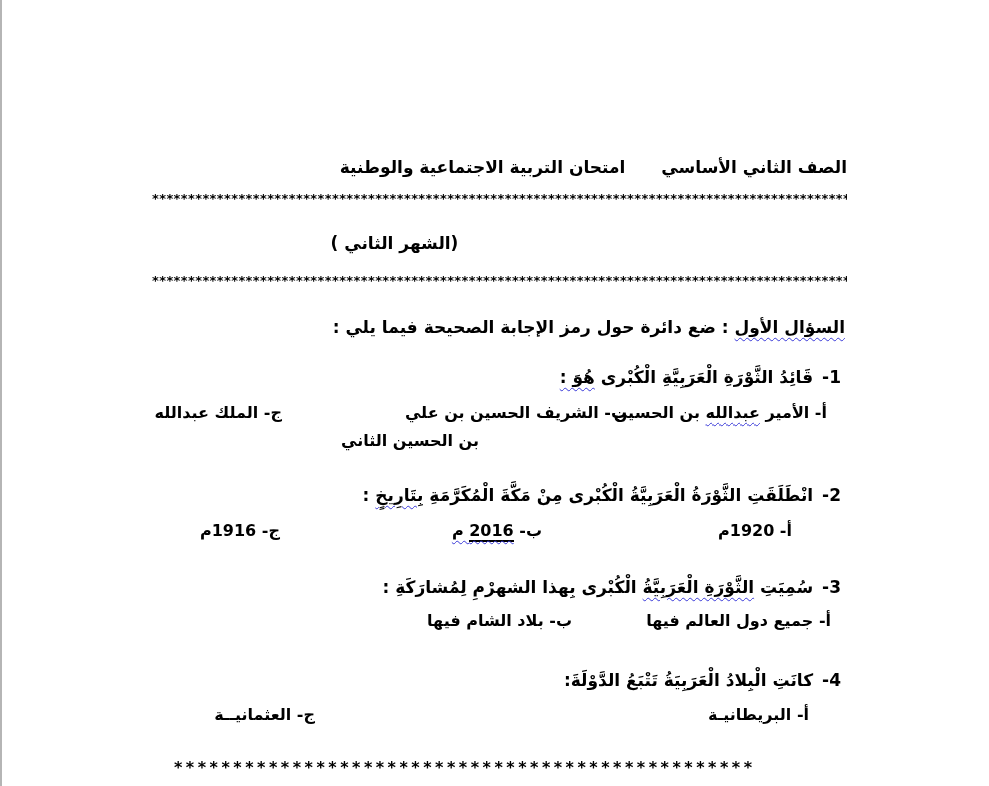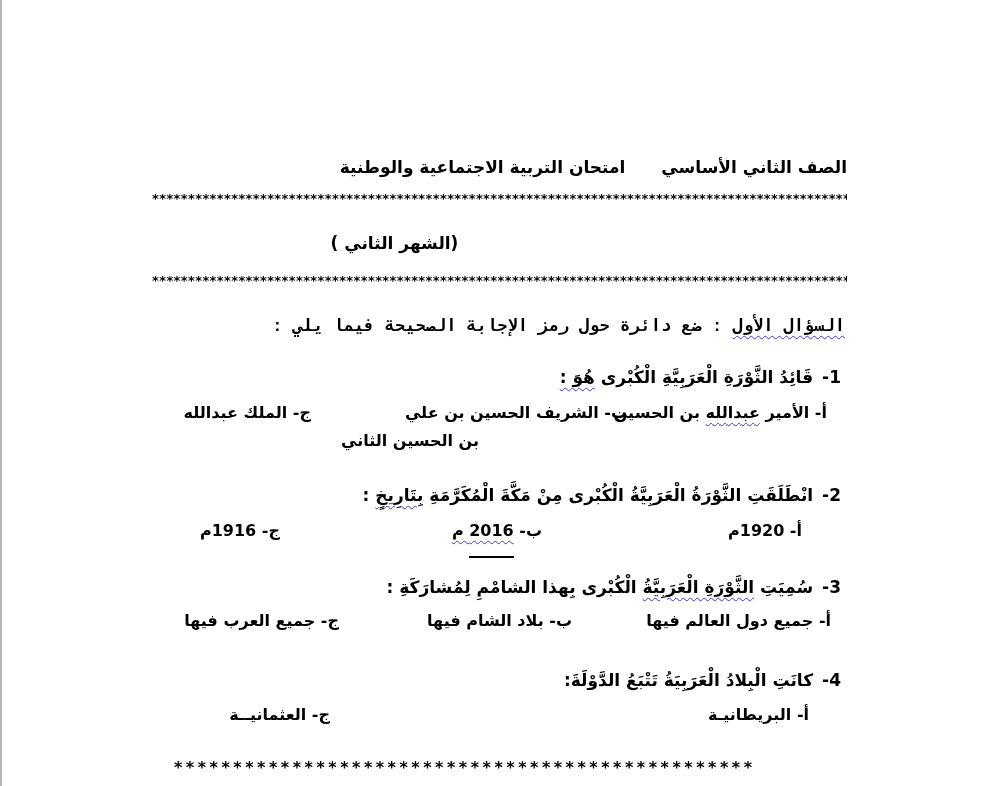--- a/index.html
+++ b/index.html
@@ -28,50 +28,50 @@
   .stars {
     direction:ltr; text-align:left;
     font-size:13px; line-height:18px; letter-spacing:0.4px;
     overflow:hidden; height:18px;
   }
   .stars-1 { top:190px; }
   .stars-2 { top:272px; }
 
   .month-line { top:226px; text-align:center; font-size:17px; transform:translateX(-105px); }
 
-  .intro-line { top:310px; padding-right:2px; box-sizing:border-box;font-family:Liberation Mono, monospace; }
+  .intro-line { top:310px; padding-right:2px; box-sizing:border-box; }
 
   .q-head { padding-right:6px; box-sizing:border-box; }
   .q1-head { top:360px; }
   .q2-head { top:478px; }
   .q3-head { top:570px; }
   .q4-head { top:663px; }
   .q-num { margin-left:9px; }
 
   .opts { position:absolute; left:150px; width:695px; height:30px; direction:rtl; font-size:16px; line-height:30px; }
   .q1-opts { top:398px; }
   .q1-wrapline { top:426px; }
   .q2-opts { top:516px; }
   .q3-opts { top:606px; }
   .q4-opts { top:700px; }
   .opt { position:absolute; top:0; white-space:nowrap; }
-  .q1-a { right:20px; }  .q1-b { right:220px; } .q1-c { right:536px;margin-left:16px; }
+  .q1-a { right:20px; }  .q1-b { right:220px; } .q1-c { right:565px;margin-left:16px; }
   .q1-cwrap { right:368px; }
-  .q2-a { right:45px; }  .q2-b { right:305px; } .q2-c { right:567px; }
+  .q2-a { right:55px; }  .q2-b { right:305px; } .q2-c { right:567px; }
   .q3-a { right:16px; }  .q3-b { right:275px; } .q3-c { right:508px; }
-  .q4-a { right:38px; }  .q4-b { right:292px; } .q4-c { right:517px; }
+  .q4-a { right:38px; }  .q4-b { right:292px; } .q4-c { right:532px; }
 
   .wavy {
     text-decoration-line:underline;
     text-decoration-style:wavy;
     text-decoration-color:var(--wavy-color,#3a3ad8);
     text-decoration-thickness:1px;
     text-underline-offset:4px;
   }
-  .solid-u { border-bottom:2px solid var(--ink,#000); padding-bottom:16px; }
+  .solid-u { border-bottom:2px solid var(--ink,#000); padding-bottom:0px; }
 
   .stars-bottom {
     position:absolute; top:756px; left:172px; width:580px; height:24px;
     direction:ltr; text-align:left;
     font-size:16px; line-height:24px; letter-spacing:3.5px;
     overflow:hidden; white-space:nowrap;
   }
 </style>
 </head>
 <body>
@@ -108,26 +108,25 @@
   <div class="line q-head q2-head">
     <span class="q-num">2-</span><span><span>انْطَلَقَتِ الثَّوْرَةُ الْعَرَبِيَّةُ الْكُبْرى مِنْ مَكَّةَ الْمُكَرَّمَةِ </span><span class="wavy">بِتَارِيخٍ</span><span> :</span></span>
   </div>
   <div class="opts q2-opts">
     <span class="opt q2-a">أ-   1920م</span>
     <span class="opt q2-b"><span>ب- </span><span class="wavy"><span class="solid-u">2016</span><span> م</span></span></span>
     <span class="opt q2-c">ج- 1916م</span>
   </div>
 
   <div class="line q-head q3-head">
-    <span class="q-num">3-</span><span><span>سُمِيَتِ </span><span class="wavy">الثَّوْرَةِ الْعَرَبِيَّةُ</span><span> الْكُبْرى بِهذا الشامْمِ لِمُشارَكَةِ :</span></span>
+    <span class="q-num">3-</span><span><span>سُمِيَتِ </span><span class="wavy">الثَّوْرَةِ الْعَرَبِيَّةُ</span><span> الْكُبْرى بِهذا الشهرْمِ لِمُشارَكَةِ :</span></span>
   </div>
   <div class="opts q3-opts">
     <span class="opt q3-a">أ-  جميع دول العالم فيها</span>
     <span class="opt q3-b">ب- بلاد الشام فيها</span>
-    <span class="opt q3-c">ج- جميع العرب فيها</span>
   </div>
 
   <div class="line q-head q4-head">
     <span class="q-num">4-</span><span><span>كانَتِ الْبِلادُ الْعَرَبِيَةُ تَتْبَعُ الدَّوْلَةَ:</span></span>
   </div>
   <div class="opts q4-opts">
     <span class="opt q4-a">أ-  البريطانيـة</span>
     <span class="opt q4-c">ج- العثمانيــة</span>
   </div>
 

